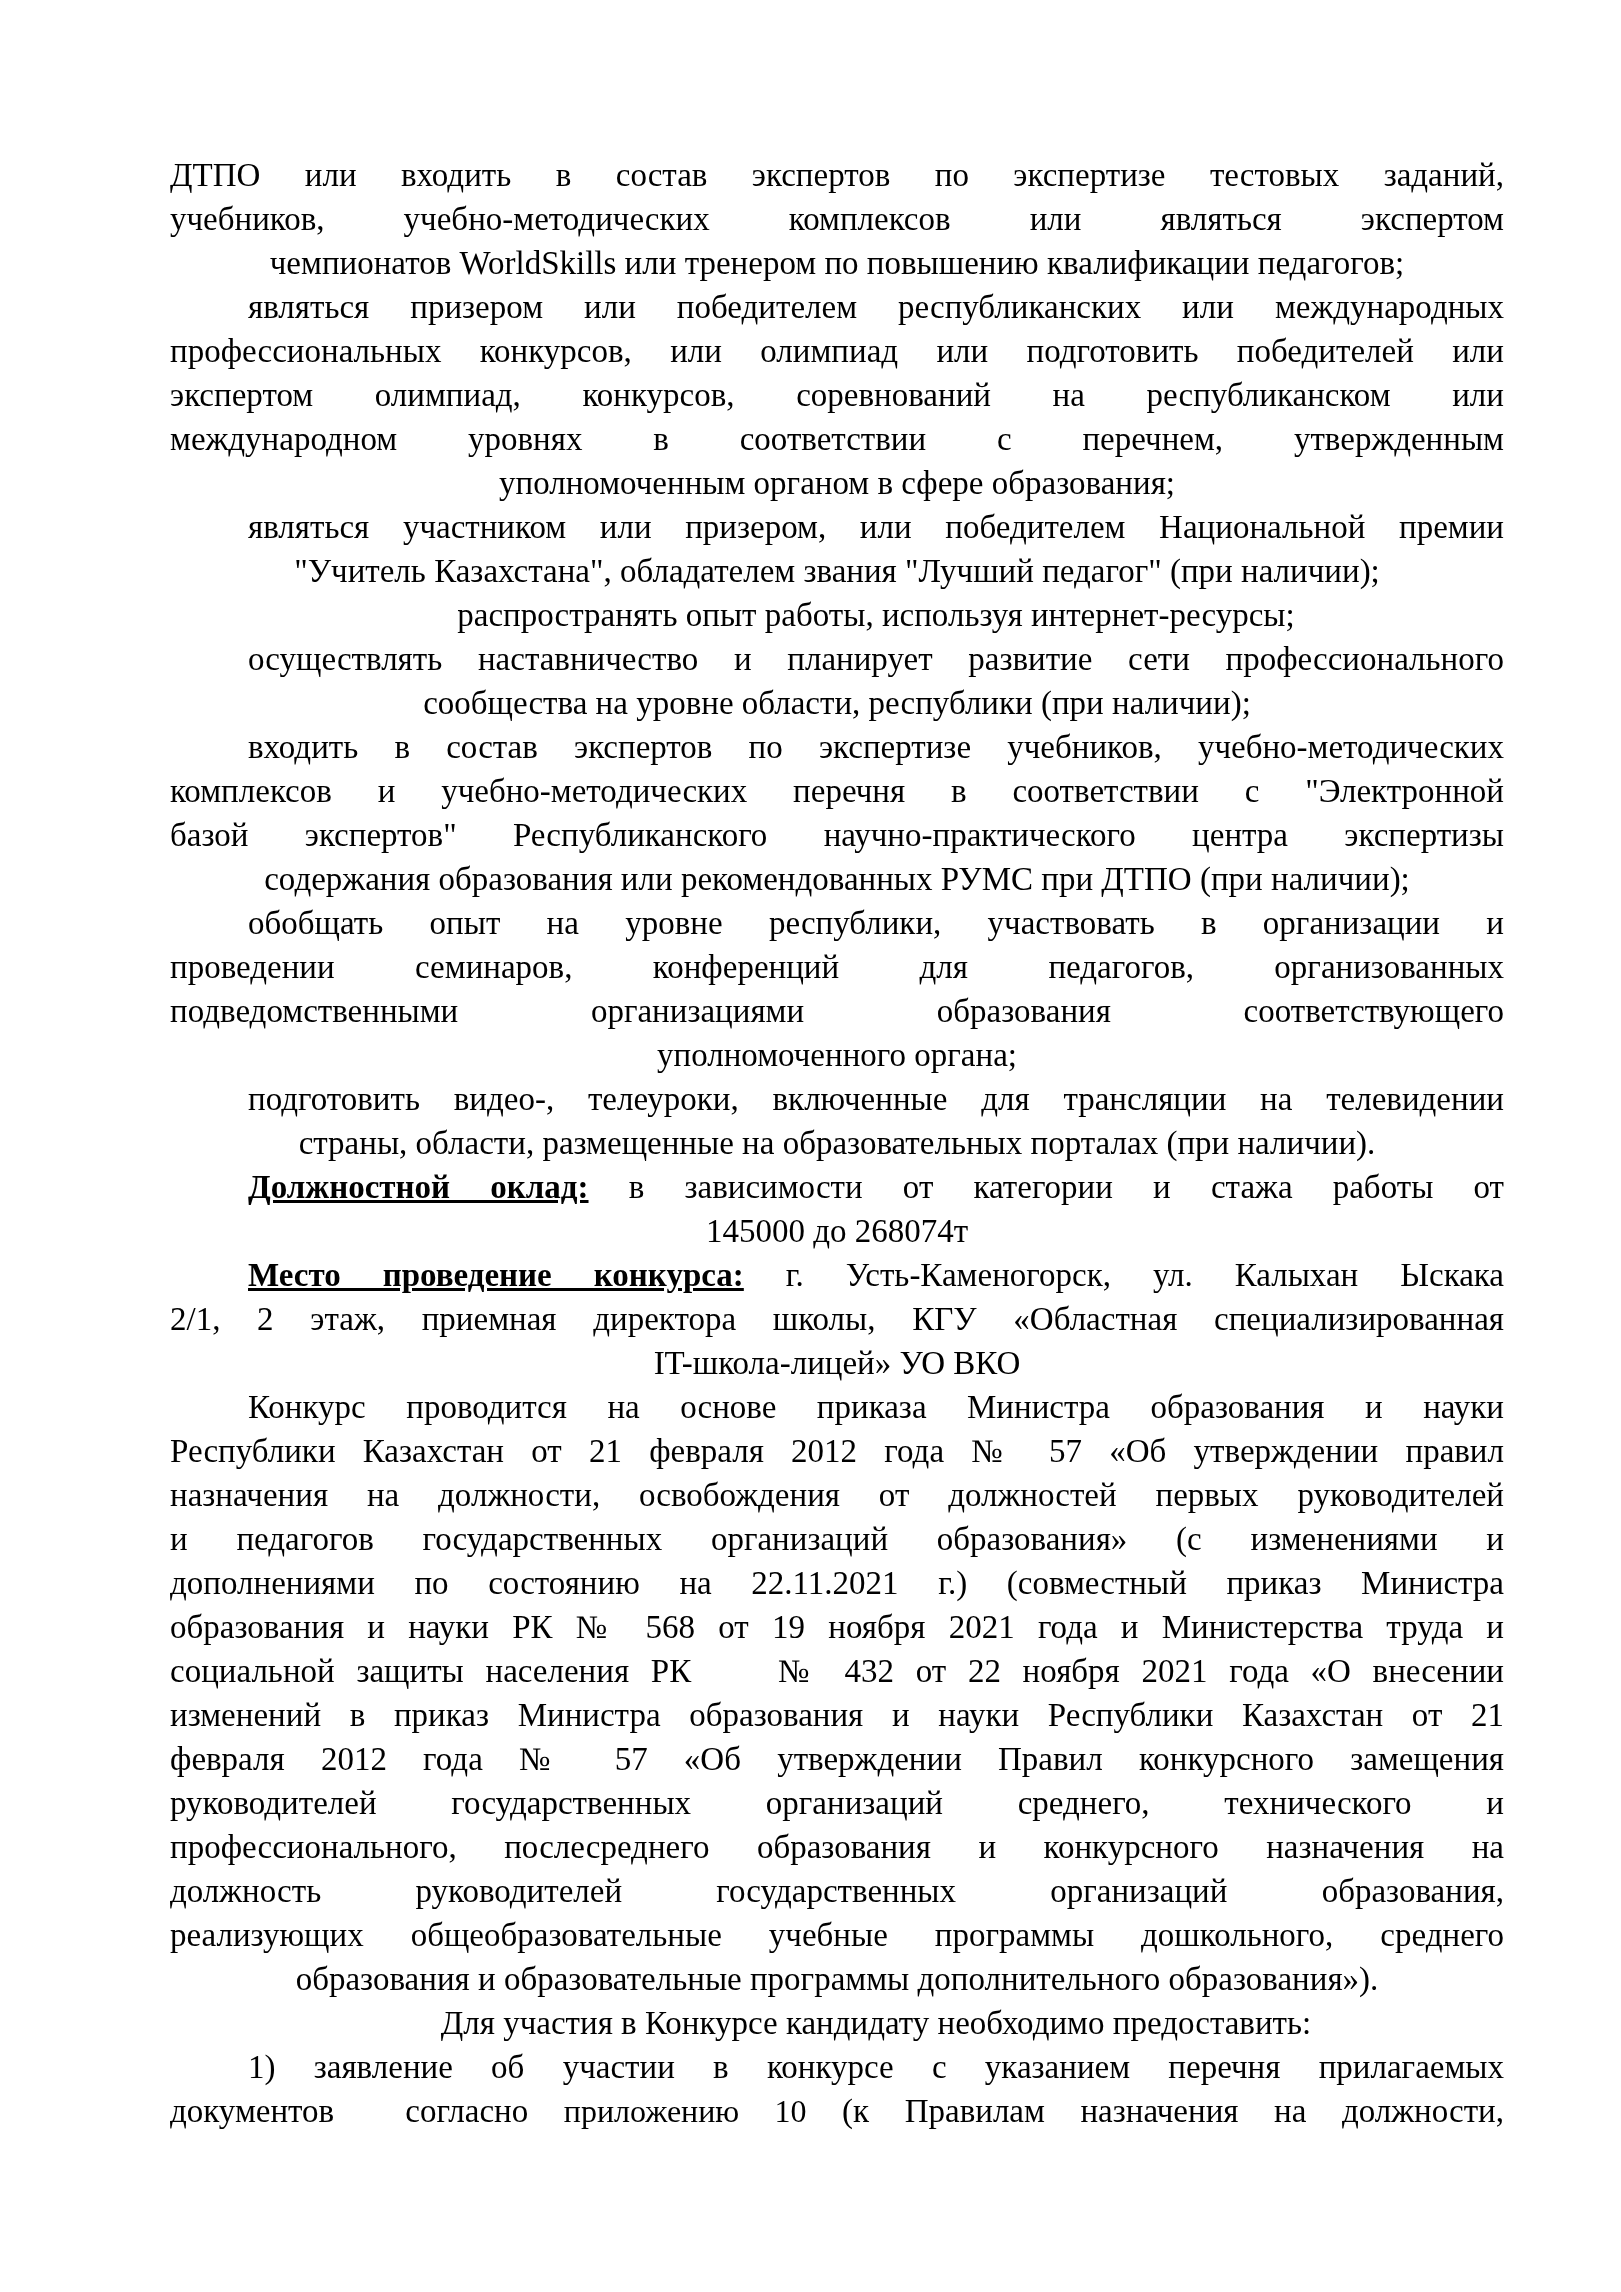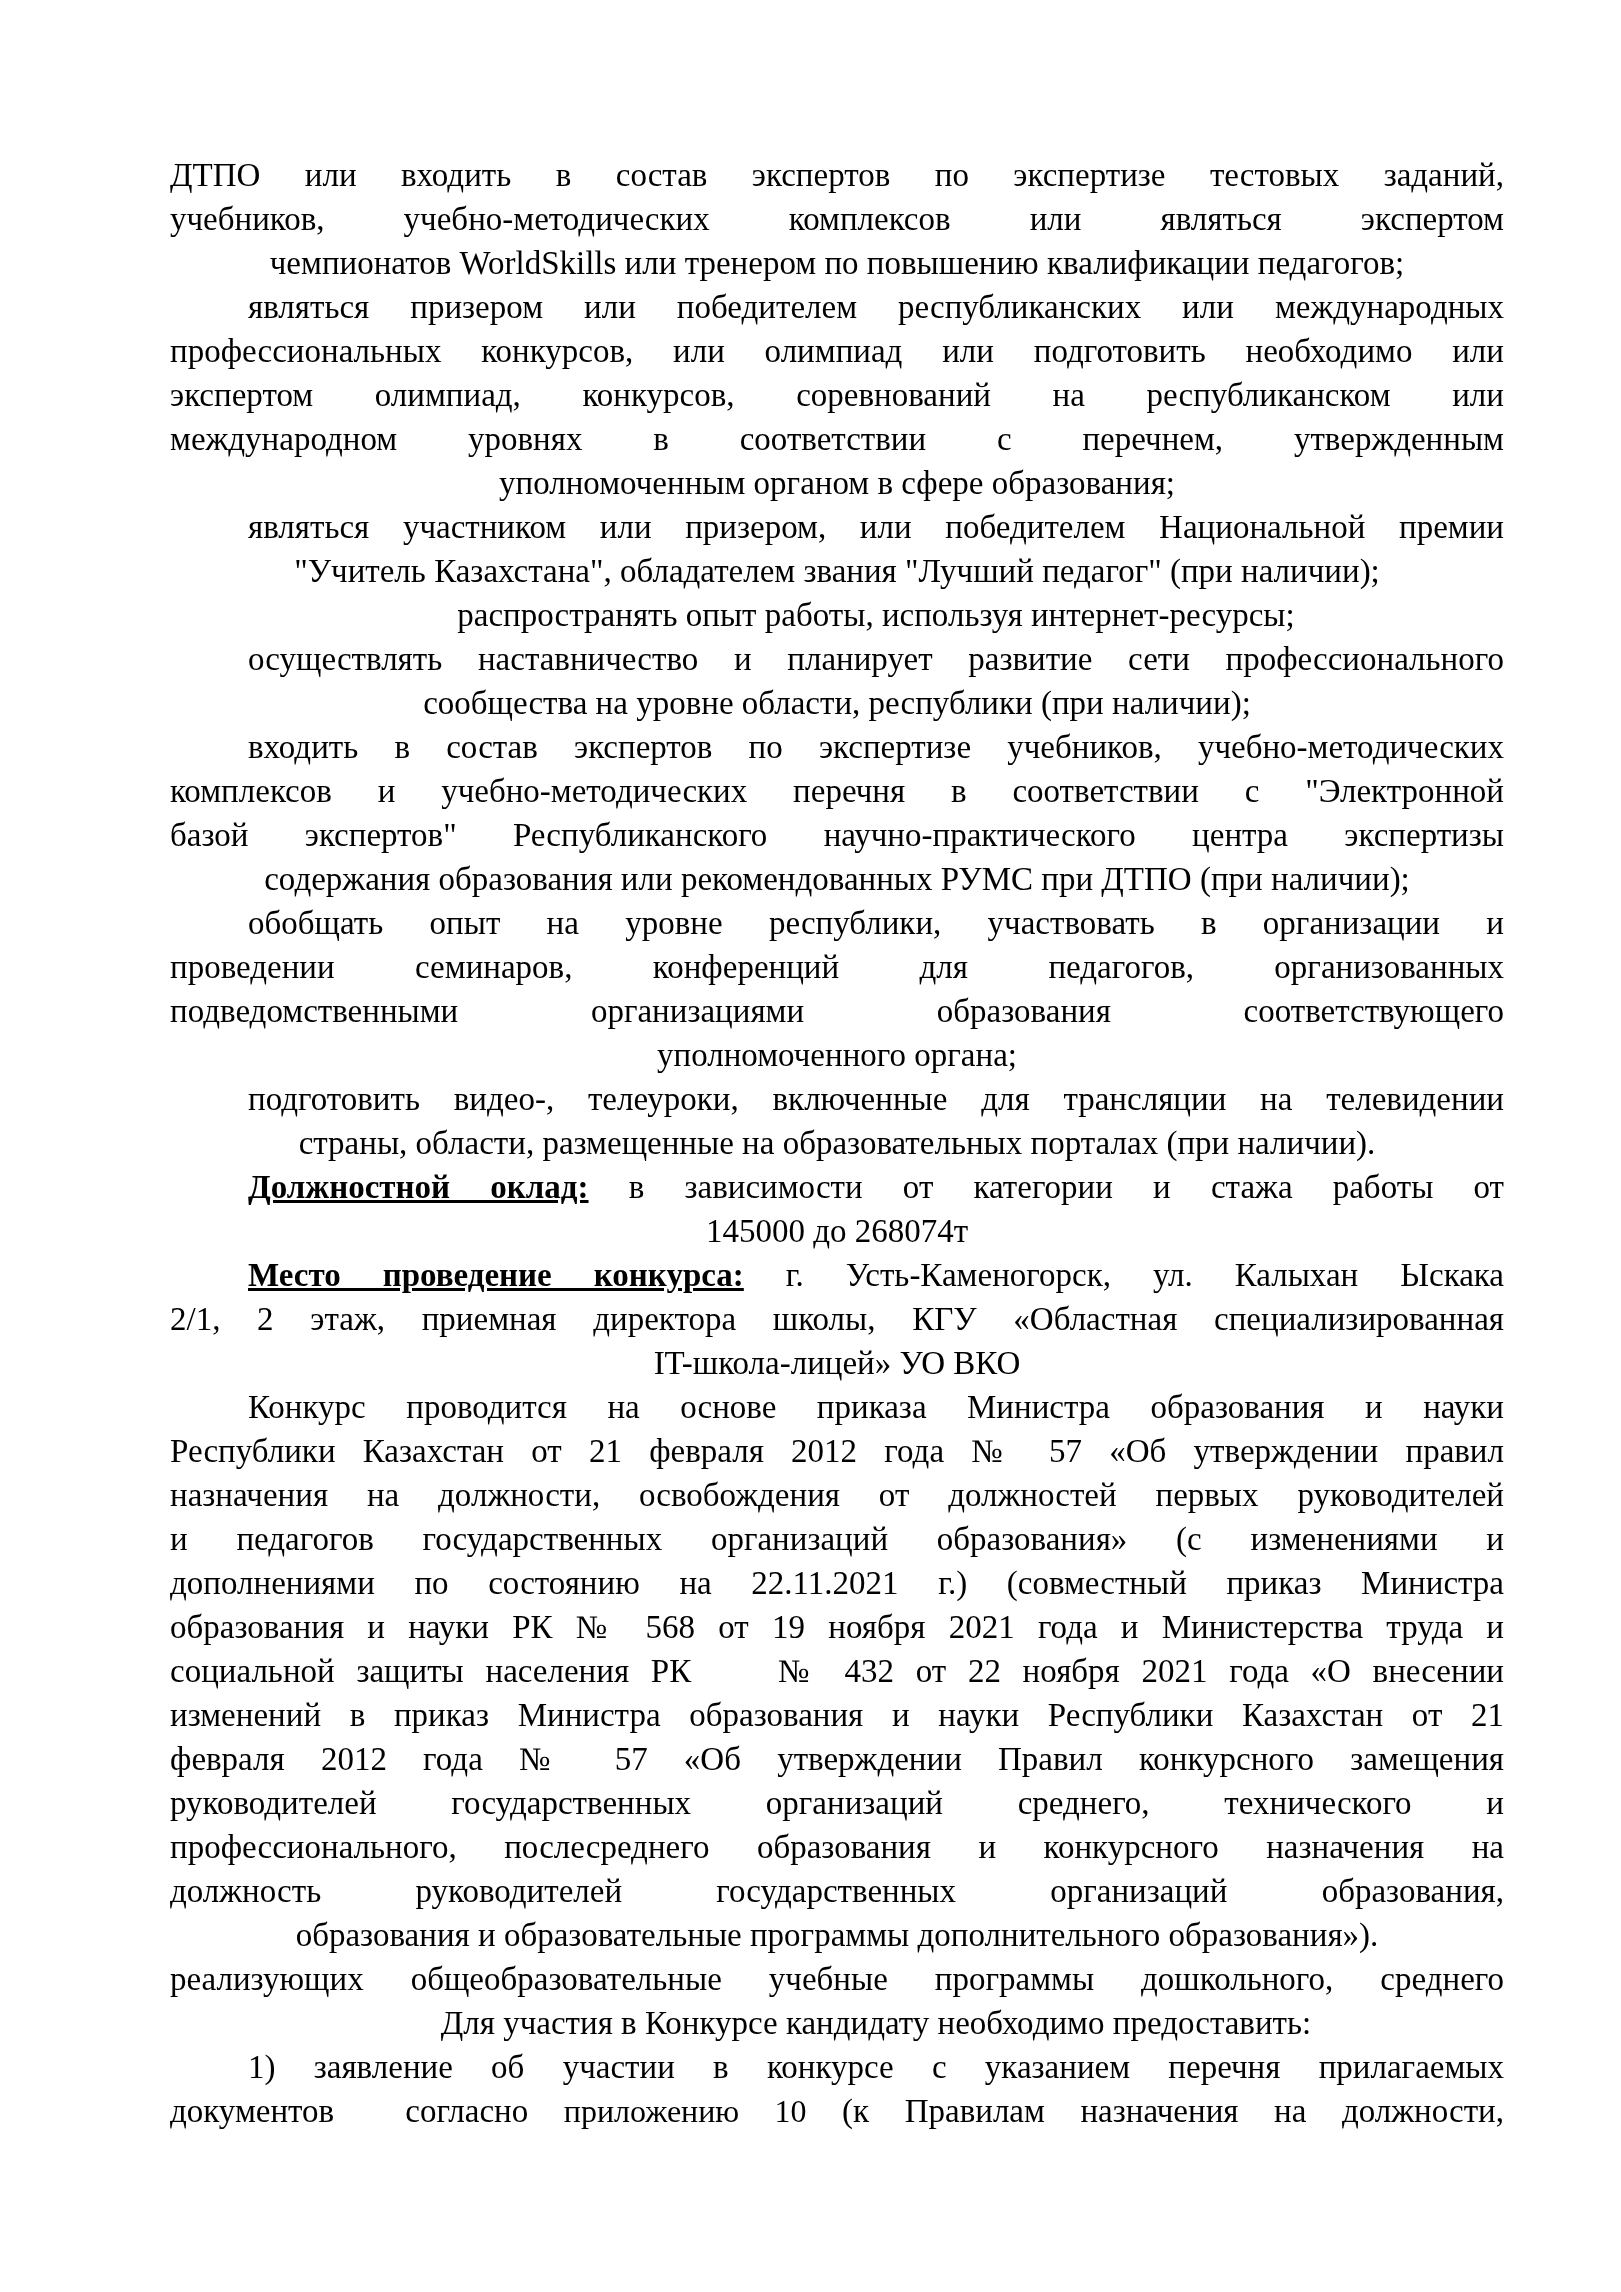--- a/index.html
+++ b/index.html
@@ -43,21 +43,21 @@
 
 <div class="page">
   <div class="doc">
       <div class="para">
         <div class="line just">ДТПО или входить в состав экспертов по экспертизе тестовых заданий,</div>
         <div class="line just">учебников, учебно-методических комплексов или являться экспертом</div>
         <div class="line">чемпионатов WorldSkills или тренером по повышению квалификации педагогов;</div>
       </div>
       <div class="para">
         <div class="line just ind">являться призером или победителем республиканских или международных</div>
-        <div class="line just">профессиональных конкурсов, или олимпиад или подготовить необходимо или</div>
+        <div class="line just">профессиональных конкурсов, или олимпиад или подготовить победителей или</div>
         <div class="line just">экспертом олимпиад, конкурсов, соревнований на республиканском или</div>
         <div class="line just">международном уровнях в соответствии с перечнем, утвержденным</div>
         <div class="line">уполномоченным органом в сфере образования;</div>
       </div>
       <div class="para">
         <div class="line just ind">являться участником или призером, или победителем Национальной премии</div>
         <div class="line">"Учитель Казахстана", обладателем звания "Лучший педагог" (при наличии);</div>
       </div>
       <div class="para">
         <div class="line ind">распространять опыт работы, используя интернет-ресурсы;</div>
@@ -97,22 +97,22 @@
         <div class="line just">назначения на должности, освобождения от должностей первых руководителей</div>
         <div class="line just">и педагогов государственных организаций образования» (с изменениями и</div>
         <div class="line just">дополнениями по состоянию на 22.11.2021 г.) (совместный приказ Министра</div>
         <div class="line just">образования и науки РК № 568 от 19 ноября 2021 года и Министерства труда и</div>
         <div class="line just">социальной защиты населения РК    № 432 от 22 ноября 2021 года «О внесении</div>
         <div class="line just">изменений в приказ Министра образования и науки Республики Казахстан от 21</div>
         <div class="line just">февраля 2012 года № 57 «Об утверждении Правил конкурсного замещения</div>
         <div class="line just">руководителей государственных организаций среднего, технического и</div>
         <div class="line just">профессионального, послесреднего образования и конкурсного назначения на</div>
         <div class="line just">должность руководителей государственных организаций образования,</div>
+        <div class="line just">реализующих общеобразовательные учебные программы дошкольного, среднего</div>
         <div class="line">образования и образовательные программы дополнительного образования»).</div>
-        <div class="line just">реализующих общеобразовательные учебные программы дошкольного, среднего</div>
       </div>
       <div class="para">
         <div class="line ind">Для участия в Конкурсе кандидату необходимо предоставить:</div>
       </div>
       <div class="para">
         <div class="line just ind">1) заявление об участии в конкурсе с указанием перечня прилагаемых</div>
         <div class="line just"><span class="seg-normal">документов  согласно </span><span class="seg-small">приложению 10</span><span class="seg-normal"> (к Правилам назначения на должности,</span></div>
       </div>
     </div>
 </div>

